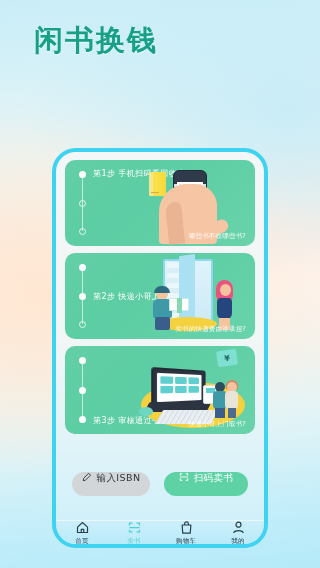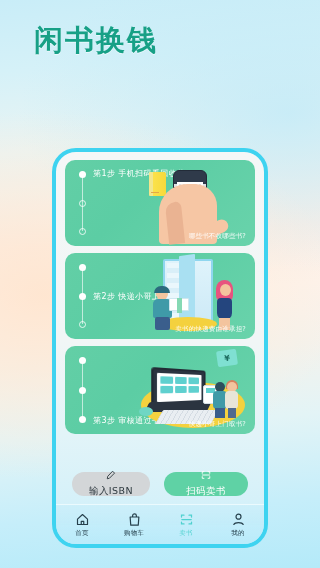--- a/index.html
+++ b/index.html
@@ -223,31 +223,31 @@
     color:#1d6b5f; font-size:8px; font-weight:bold;
   }
   .coin { position:absolute; left:6px; bottom:18px; width:14px; height:9px; background:#6fd6c4; border-radius:50%; }
 
   
   .actions {
     position:absolute; left:0; right:0; bottom:48px;
     display:flex; justify-content:center; gap:14px;
   }
   .btn {
-    display:flex; align-items:center; justify-content:center; gap:5px;
+    display:flex; align-items:flex-start; justify-content:center; gap:5px;
     height:24px; border-radius:13px; font-size:9.5px; letter-spacing:.4px;
-    cursor:pointer; user-select:none;flex-direction:column;
+    cursor:pointer; user-select:none;
   }
   .btn-isbn { width:78px; background:#d3d6d8; color:#2f3a40; }
   .btn-scan { width:84px; background:#5fd2a5; color:#ffffff; }
   .btn svg { display:block; }
 
   
   .nav {
-    position:absolute; left:0; right:0; bottom:0; height:40px;
+    position:absolute; left:0; right:0; bottom:0; height:24px;
     border-top:1px solid rgba(255,255,255,.7);
     background:linear-gradient(180deg,rgba(200,238,250,.55) 0%,rgba(182,234,250,.85) 100%);
     display:flex; align-items:center;
   }
   .nav-item {
     flex:1; display:flex; flex-direction:column; align-items:center; gap:2px;
     cursor:pointer; color:#27414d;
   }
   .nav-item.active { color:#4fd1cf; }
   .nav-label { font-size:6.5px; letter-spacing:.2px; }
@@ -387,40 +387,40 @@
       <span class="nav-ico">
         <svg width="15" height="15" viewBox="0 0 24 24" fill="none" stroke="currentColor" stroke-width="1.9" stroke-linecap="round" stroke-linejoin="round">
           <path d="M4 11.5L12 4l8 7.5V20H4z"></path>
           <path d="M10 20v-5h4v5"></path>
         </svg>
       </span>
       <span class="nav-label">首页</span>
     </div>
 
 
+    <div class="nav-item active">
+      <span class="nav-ico">
+        <svg width="15" height="15" viewBox="0 0 24 24" fill="none" stroke="currentColor" stroke-width="2" stroke-linecap="round">
+          <path d="M4 8V5h4M16 5h4v3M20 16v3h-4M8 19H4v-3"></path>
+          <path d="M4.5 12h15"></path>
+        </svg>
+      </span>
+      <span class="nav-label">卖书</span>
+    </div>
+
     <div class="nav-item">
       <span class="nav-ico">
         <svg width="15" height="15" viewBox="0 0 24 24" fill="none" stroke="currentColor" stroke-width="1.9" stroke-linejoin="round">
           <path d="M5 8h14l-1 13H6z"></path>
           <path d="M9 8V6a3 3 0 0 1 6 0v2"></path>
         </svg>
       </span>
       <span class="nav-label">购物车</span>
     </div>
 
-    <div class="nav-item active">
-      <span class="nav-ico">
-        <svg width="15" height="15" viewBox="0 0 24 24" fill="none" stroke="currentColor" stroke-width="2" stroke-linecap="round">
-          <path d="M4 8V5h4M16 5h4v3M20 16v3h-4M8 19H4v-3"></path>
-          <path d="M4.5 12h15"></path>
-        </svg>
-      </span>
-      <span class="nav-label">卖书</span>
-    </div>
-
     <div class="nav-item">
       <span class="nav-ico">
         <svg width="15" height="15" viewBox="0 0 24 24" fill="none" stroke="currentColor" stroke-width="1.9" stroke-linecap="round">
           <circle cx="12" cy="7.5" r="4"></circle>
           <path d="M4.5 20c1.8-4 13.2-4 15 0"></path>
         </svg>
       </span>
       <span class="nav-label">我的</span>
     </div>
 

